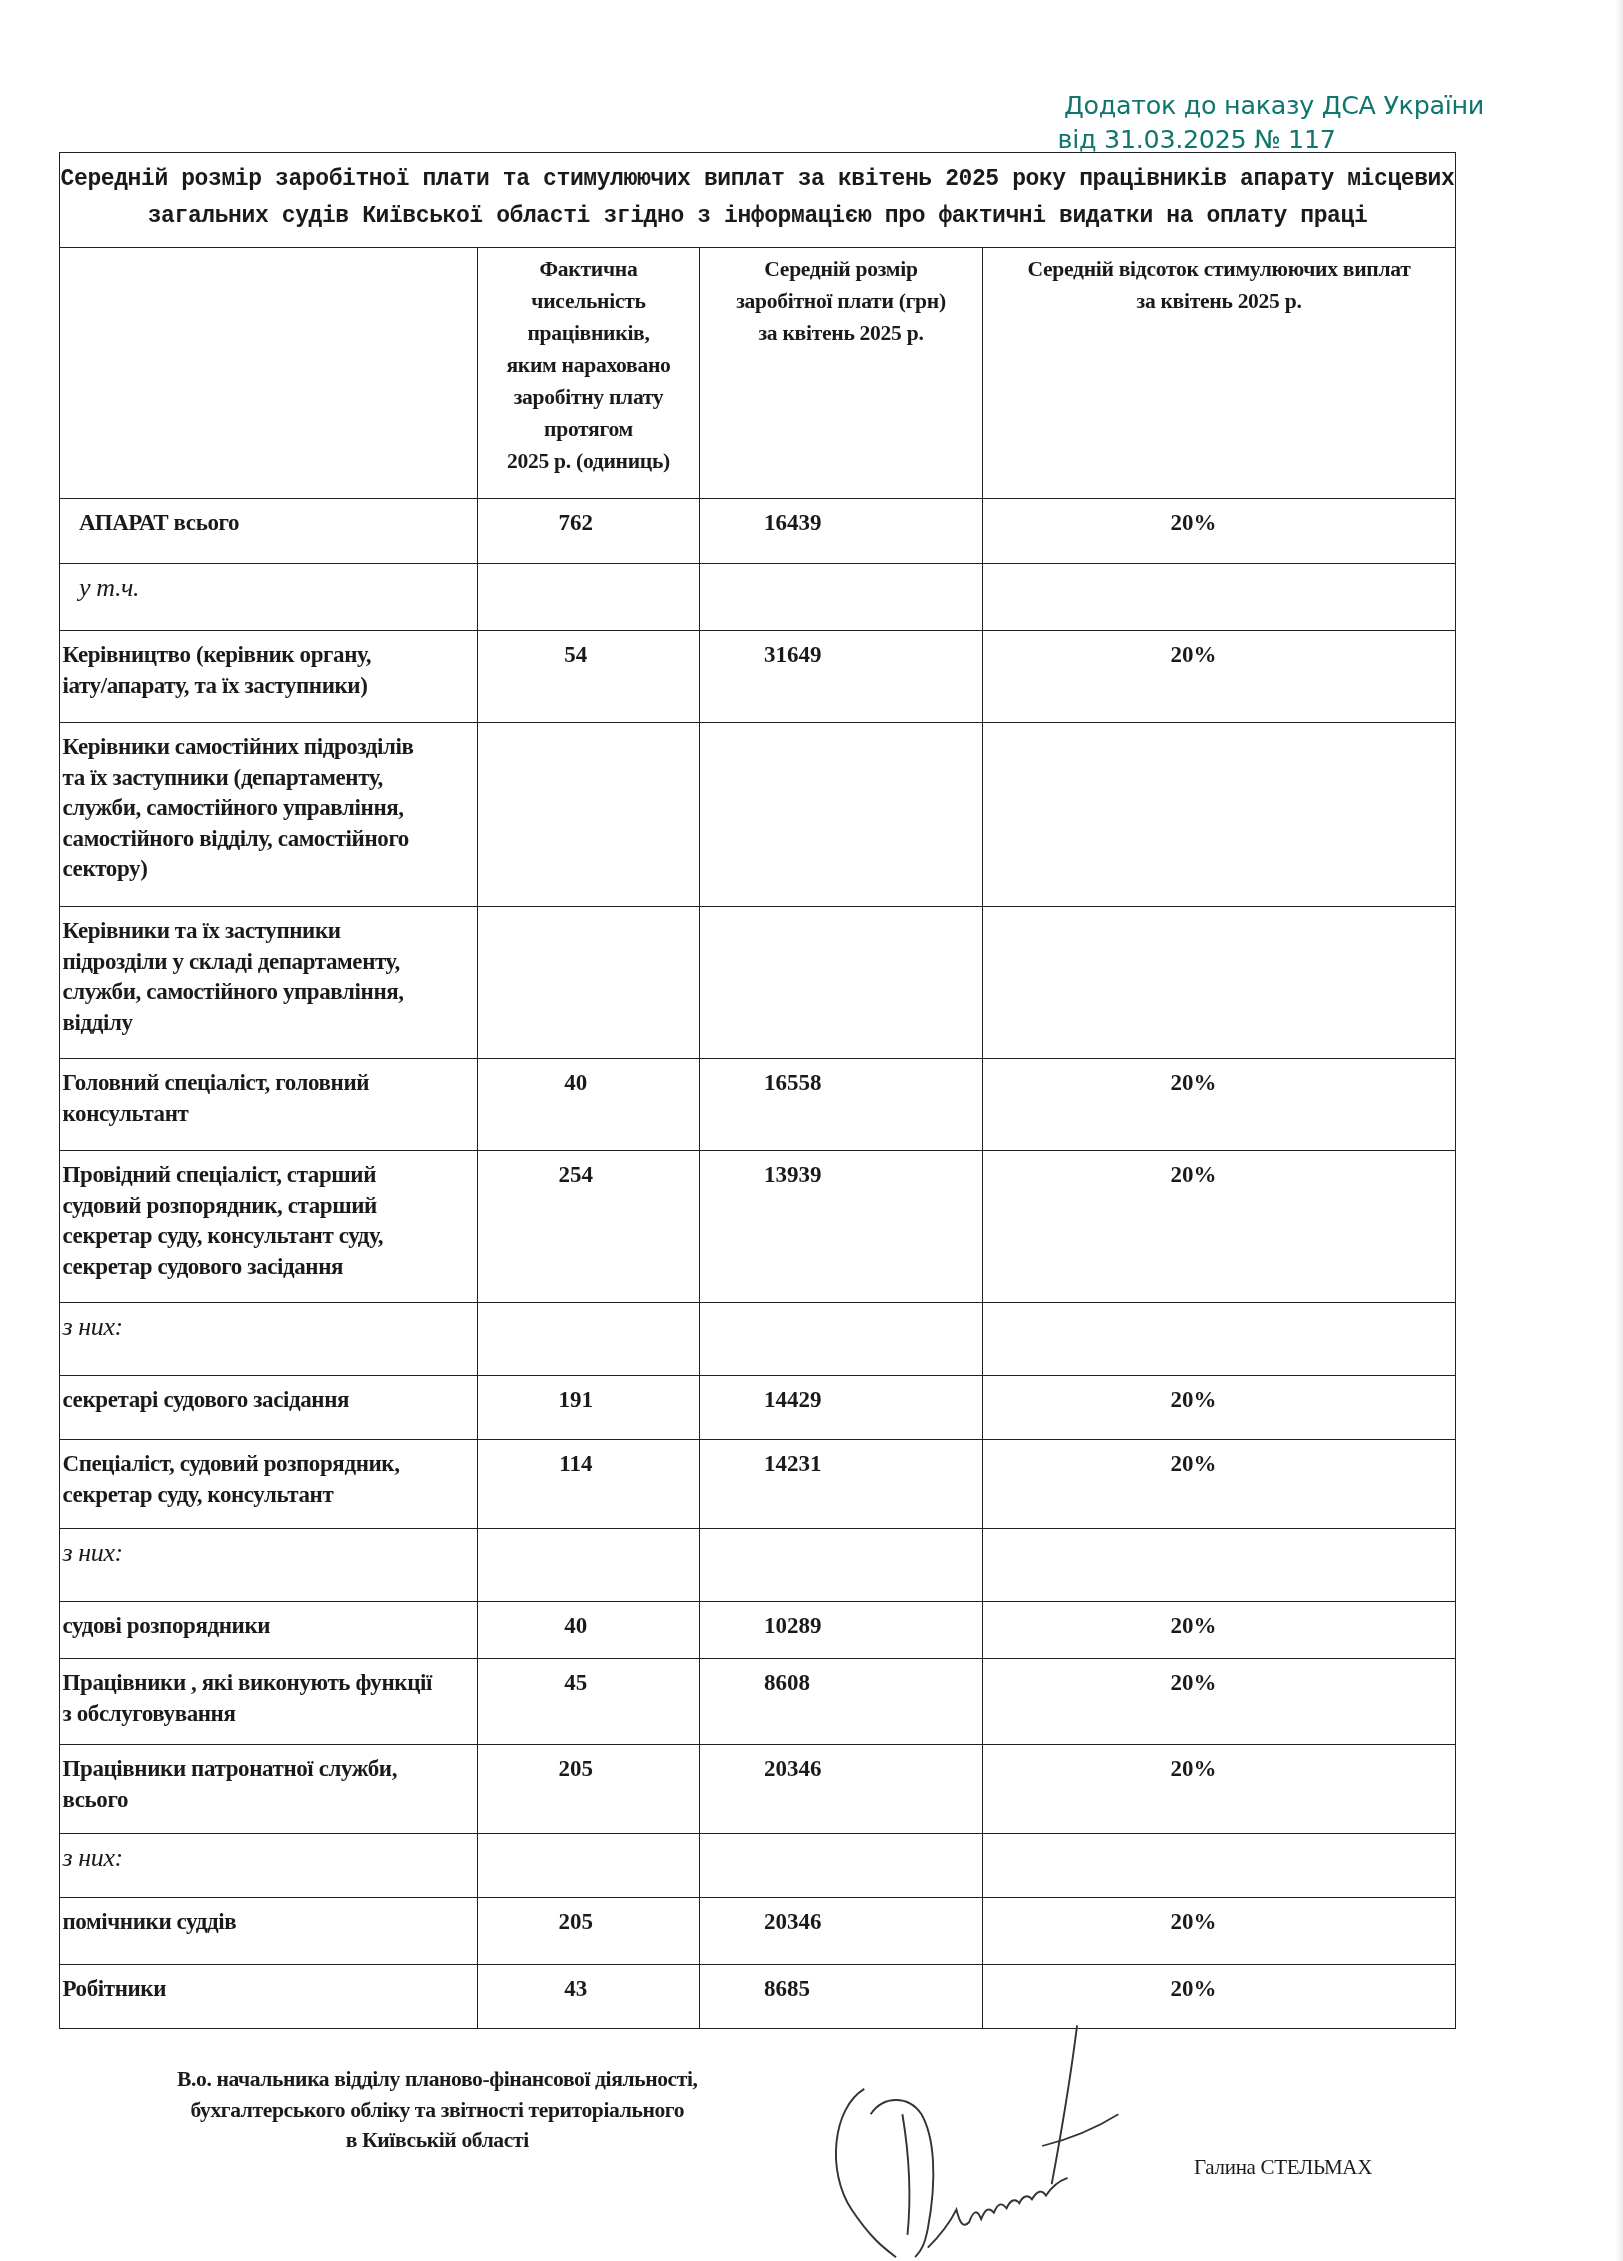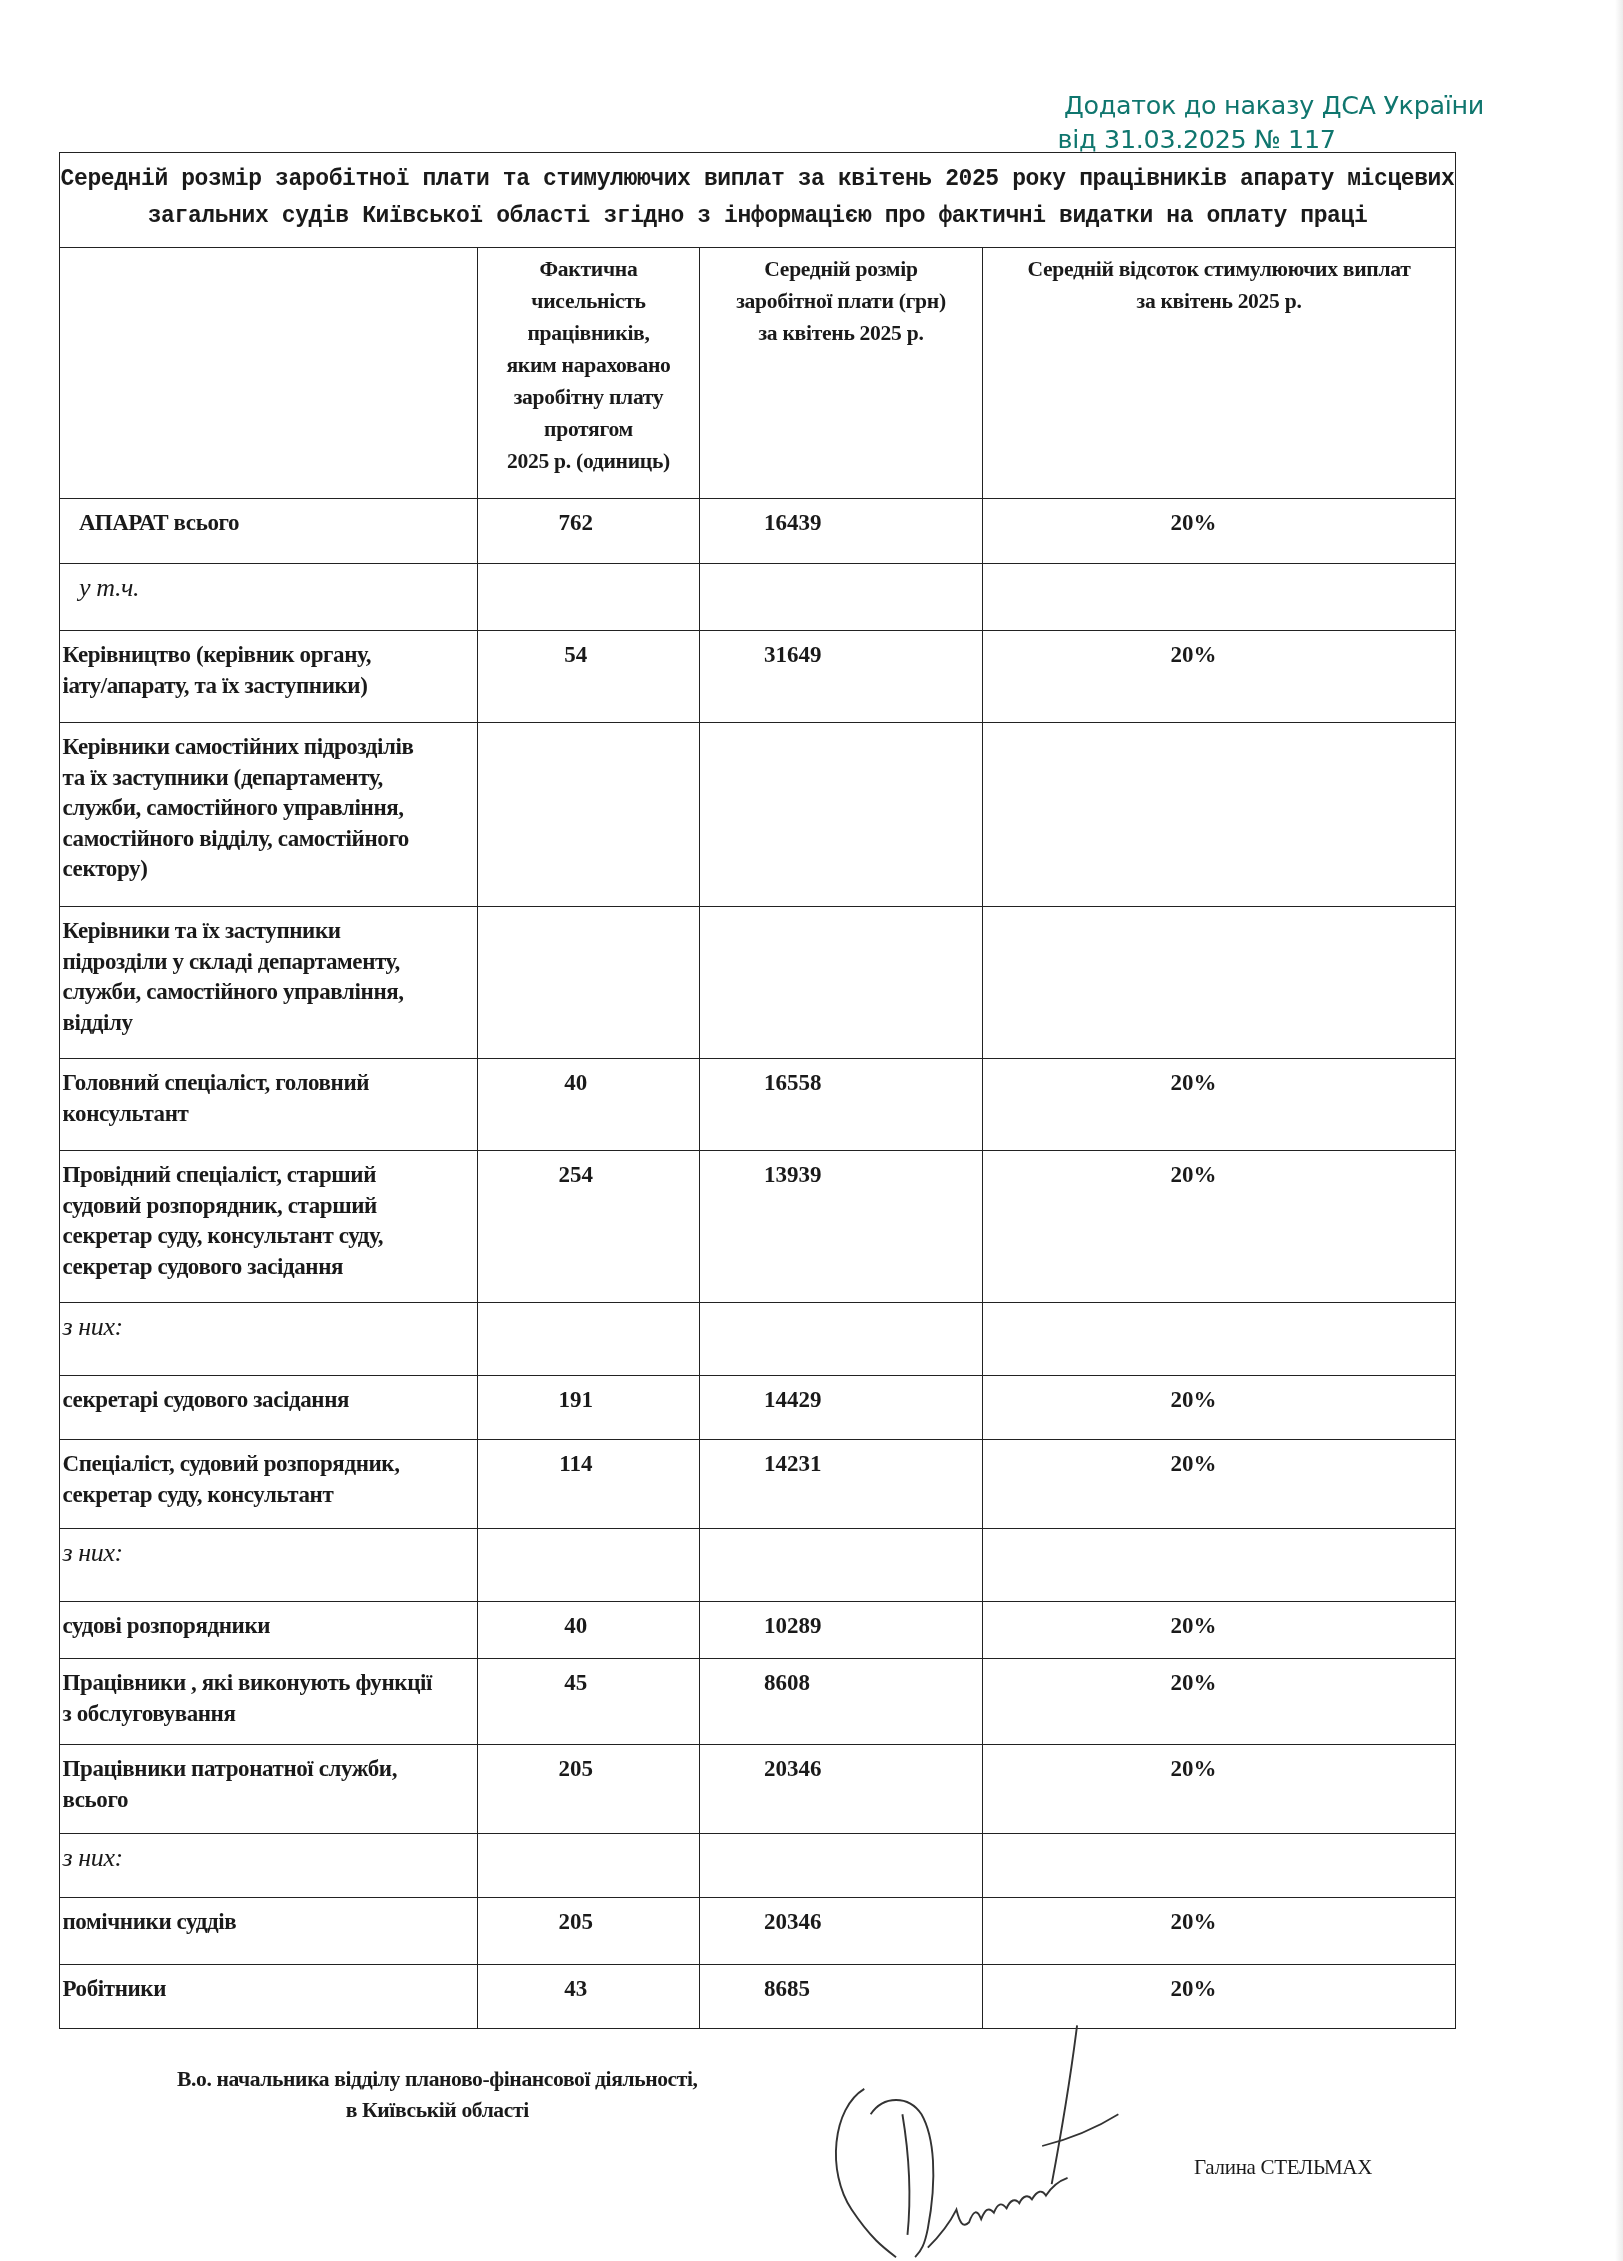--- a/index.html
+++ b/index.html
@@ -319,20 +319,21 @@
         </td>
         <td class="num c-count"><span class="v">43</span></td>
         <td class="num c-sal"><span class="v">8685</span></td>
         <td class="num c-pct"><span class="v">20%</span></td>
       </tr>
     </tbody>
 </table>
 
 <div class="footer">
   <div>В.о. начальника відділу планово-фінансової діяльності,</div>
+  <div>бухгалтерського обліку та звітності територіального</div>
   <div>в Київській області</div>
 </div>
 
 <svg class="signature" viewBox="0 0 700 381">
   <path d="M60 110 C 10 140, 0 240, 40 300 C 70 345, 90 360, 110 375" fill="none" stroke="#333" stroke-width="3"></path>
   <path d="M70 150 C 90 120, 130 120, 150 150 C 170 185, 175 250, 160 330 C 155 355, 150 365, 140 375" fill="none" stroke="#333" stroke-width="3"></path>
   <path d="M120 150 C 130 210, 135 270, 128 340" fill="none" stroke="#333" stroke-width="3"></path>
   <path d="M160 360 C 180 340, 195 320, 205 300 C 210 320, 215 330, 225 320 C 232 300, 238 300, 244 315 C 250 300, 256 295, 264 305 C 270 290, 276 288, 284 298 C 290 284, 298 282, 304 290 C 310 278, 318 276, 324 284 C 332 270, 340 268, 346 278 C 356 262, 366 255, 380 250" fill="none" stroke="#333" stroke-width="3"></path>
   <path d="M395 10 C 385 90, 370 180, 355 260" fill="none" stroke="#333" stroke-width="3"></path>
   <path d="M340 200 C 380 190, 420 175, 460 150" fill="none" stroke="#333" stroke-width="2.5"></path>

